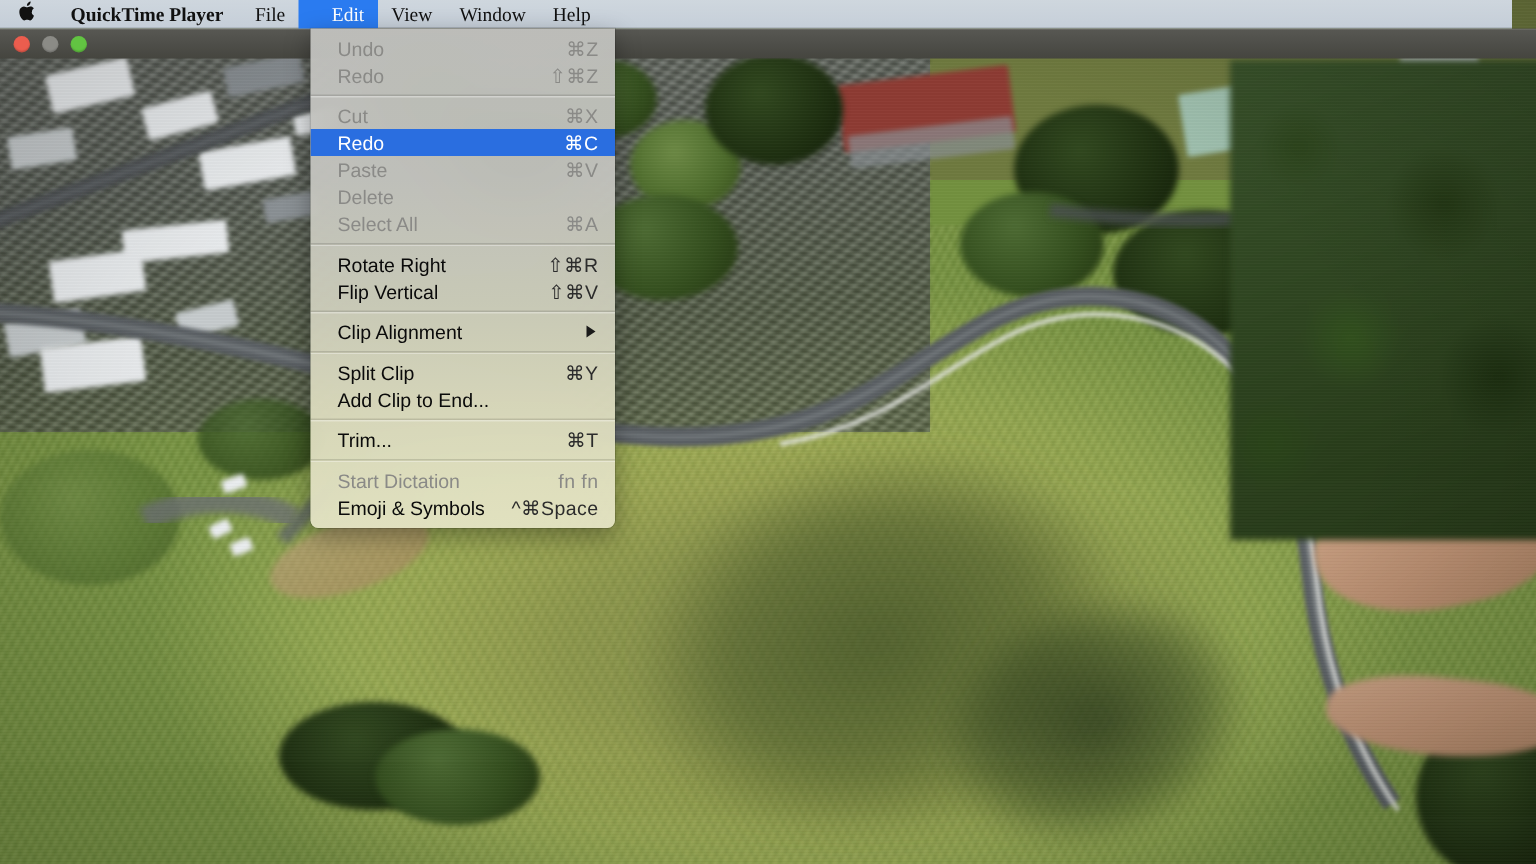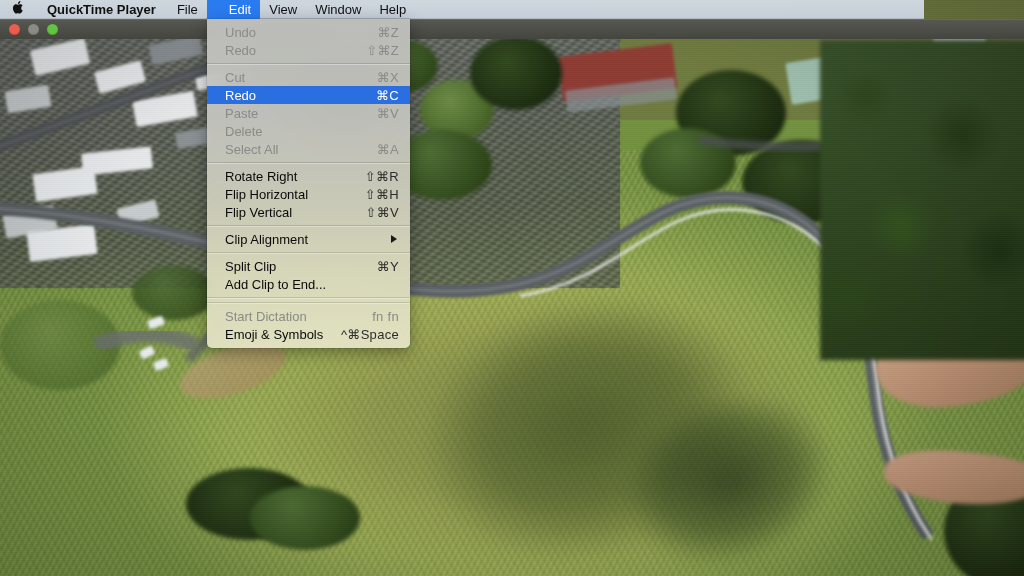--- a/index.html
+++ b/index.html
@@ -129,29 +129,30 @@
   .video-grain {
     left: 0; top: 0; width: 1024px; height: 576px;
     background: repeating-linear-gradient(0deg, rgba(255,255,255,0.018) 0 1px, rgba(0,0,0,0.018) 1px 2px);
     pointer-events: none;
   }
 
   
   #menubar {
     position: absolute;
     left: 0; top: 0;
-    width: 924px;
+    width: 1008px;
     height: 19px;
     background: linear-gradient(180deg, rgba(213,221,232,0.94) 0%, rgba(203,212,226,0.94) 100%);
     display: flex;
     align-items: center;
     font-size: 13px;
     color: #000;
     z-index: 40;
     box-shadow: inset 0 -1px 0 rgba(0,0,0,0.10);
+    font-family: Liberation Serif, serif;
   }
   .mb-item {
     padding: 0 9px;
     height: 19px;
     line-height: 19px;
     white-space: nowrap;
     color: #101010;
   }
   .mb-item.apple {
     padding: 0 10px 0 12px;
@@ -408,42 +409,42 @@
       <div class="menu-row disabled">
         <span class="label">Select All</span>
         <span class="shortcut">⌘A</span>
       </div>
       <div class="menu-sep"></div>
       <div class="menu-row">
         <span class="label">Rotate Right</span>
         <span class="shortcut">⇧⌘R</span>
       </div>
       <div class="menu-row">
-        <span class="label">Flip Horizontal</span>
-        <span class="shortcut">⇧⌘H</span>
-      </div>
-      <div class="menu-row">
         <span class="label">Flip Vertical</span>
         <span class="shortcut">⇧⌘V</span>
       </div>
       <div class="menu-sep"></div>
       <div class="menu-row">
         <span class="label">Clip Alignment</span>
         <span class="submenu-arrow"></span>
       </div>
       <div class="menu-sep"></div>
       <div class="menu-row">
         <span class="label">Split Clip</span>
         <span class="shortcut">⌘Y</span>
       </div>
       <div class="menu-row">
         <span class="label">Add Clip to End...</span>
         <span class="shortcut"></span>
       </div>
       <div class="menu-sep"></div>
+      <div class="menu-row">
+        <span class="label">Trim...</span>
+        <span class="shortcut">⌘T</span>
+      </div>
       <div class="menu-sep"></div>
       <div class="menu-row disabled">
         <span class="label">Start Dictation</span>
         <span class="shortcut">fn fn</span>
       </div>
       <div class="menu-row">
         <span class="label">Emoji &amp; Symbols</span>
         <span class="shortcut">^⌘Space</span>
       </div>
     </div>

